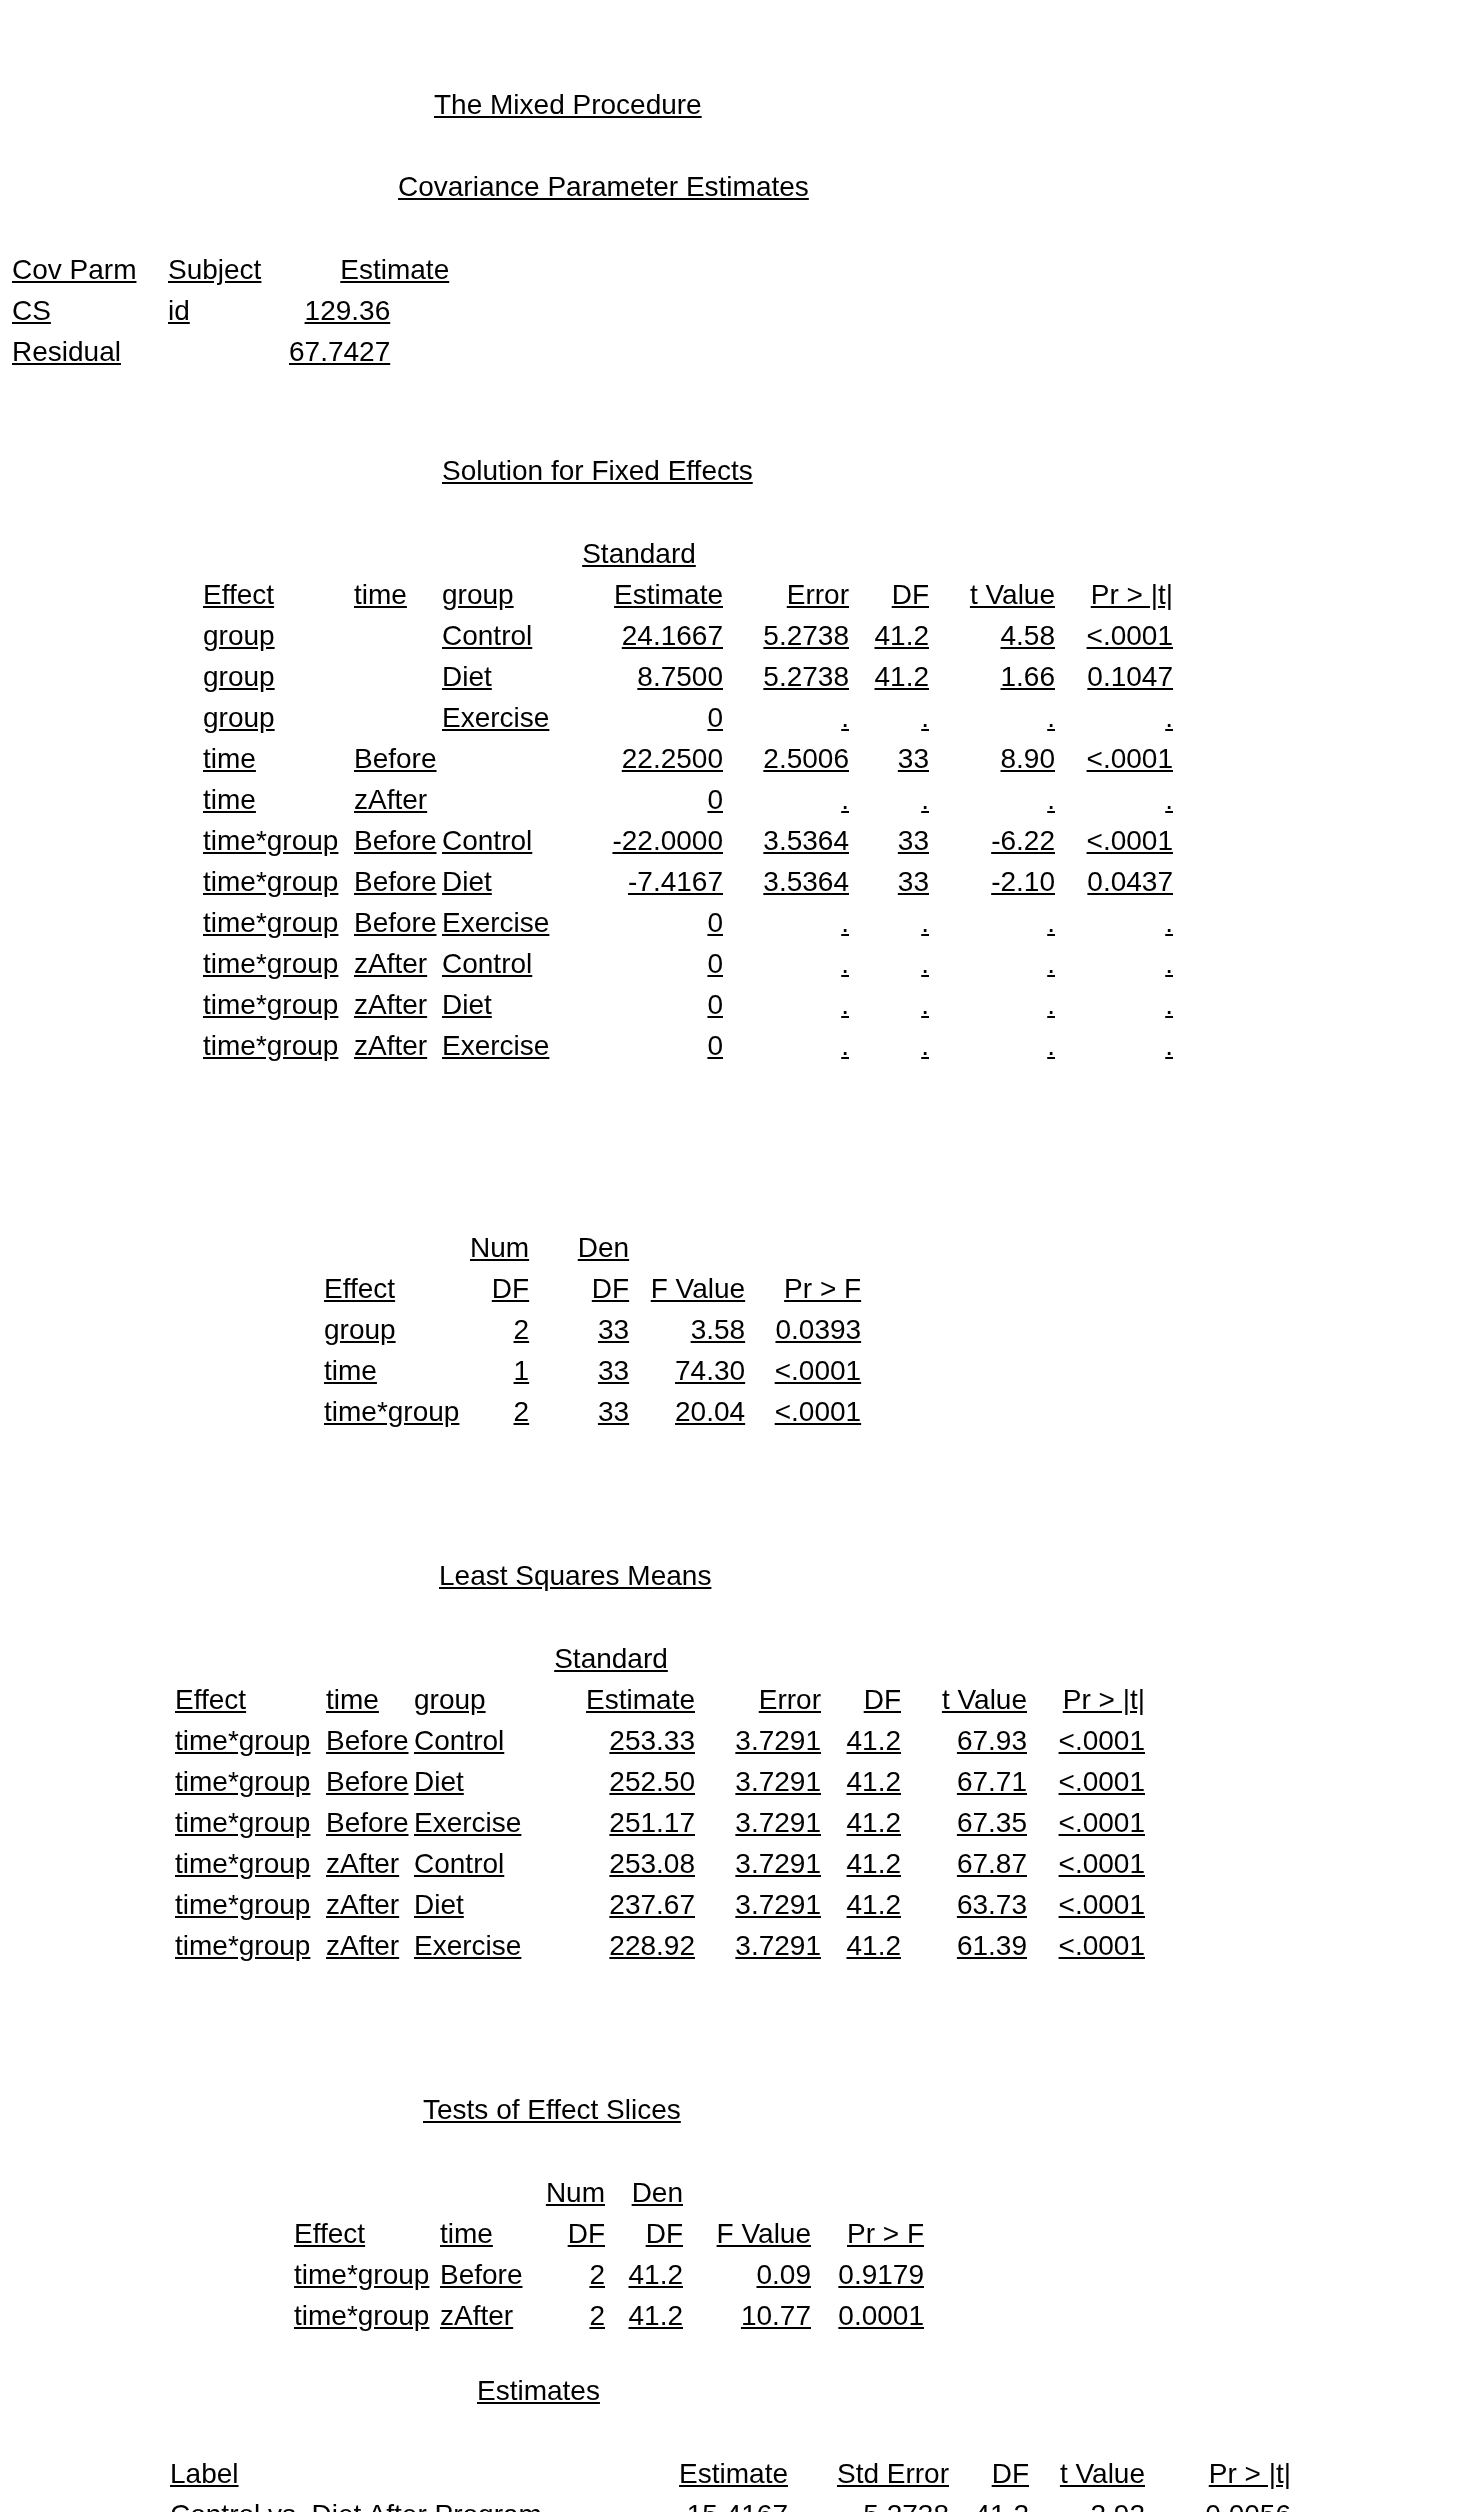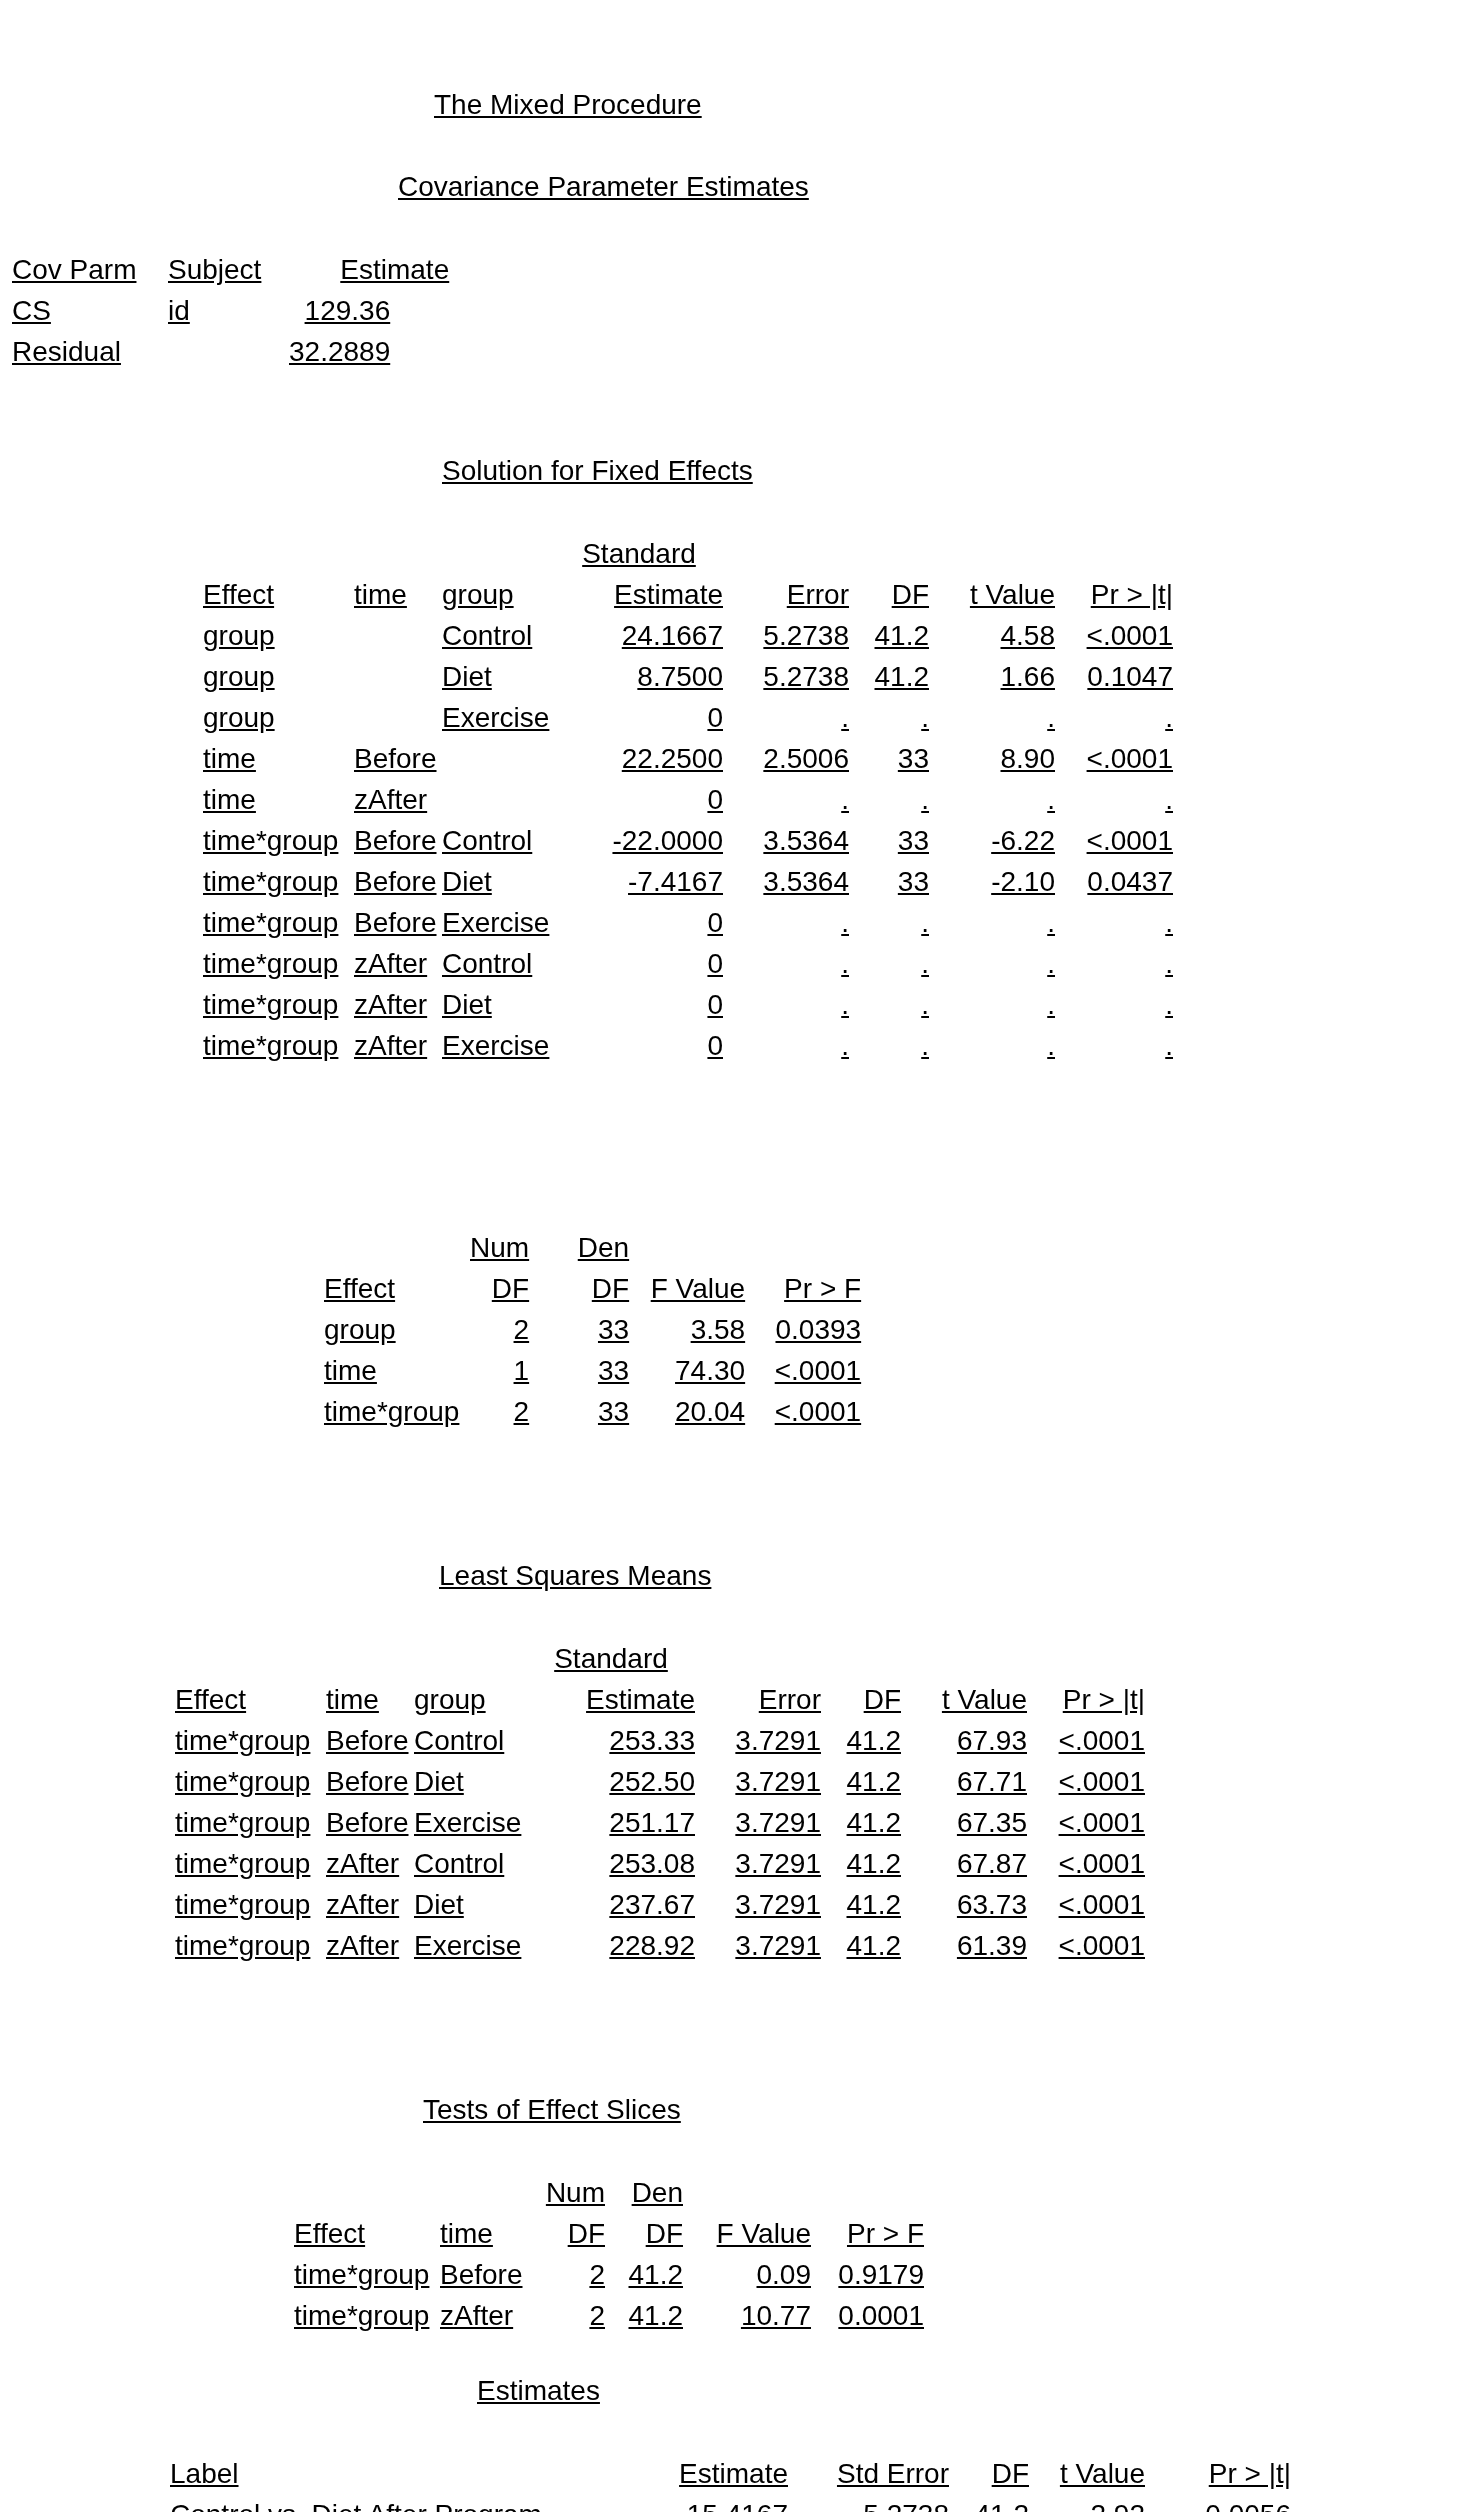--- a/index.html
+++ b/index.html
@@ -73,21 +73,21 @@
       </thead>
       <tbody>
           <tr>
             <td class="al">CS</td>
             <td class="cp">id</td>
             <td class="cep">129.36</td>
           </tr>
           <tr>
             <td class="al">Residual</td>
             <td class="cp"></td>
-            <td class="cep">32.2889</td>
+            <td class="cep">67.7427</td>
           </tr>
         </tbody>
     </table>
   </div>
 
   <div class="sec" id="sec-solution">
     <div class="sec-title">Solution for Fixed Effects</div>
     <div class="gap"></div>
     <table>
       <colgroup>

